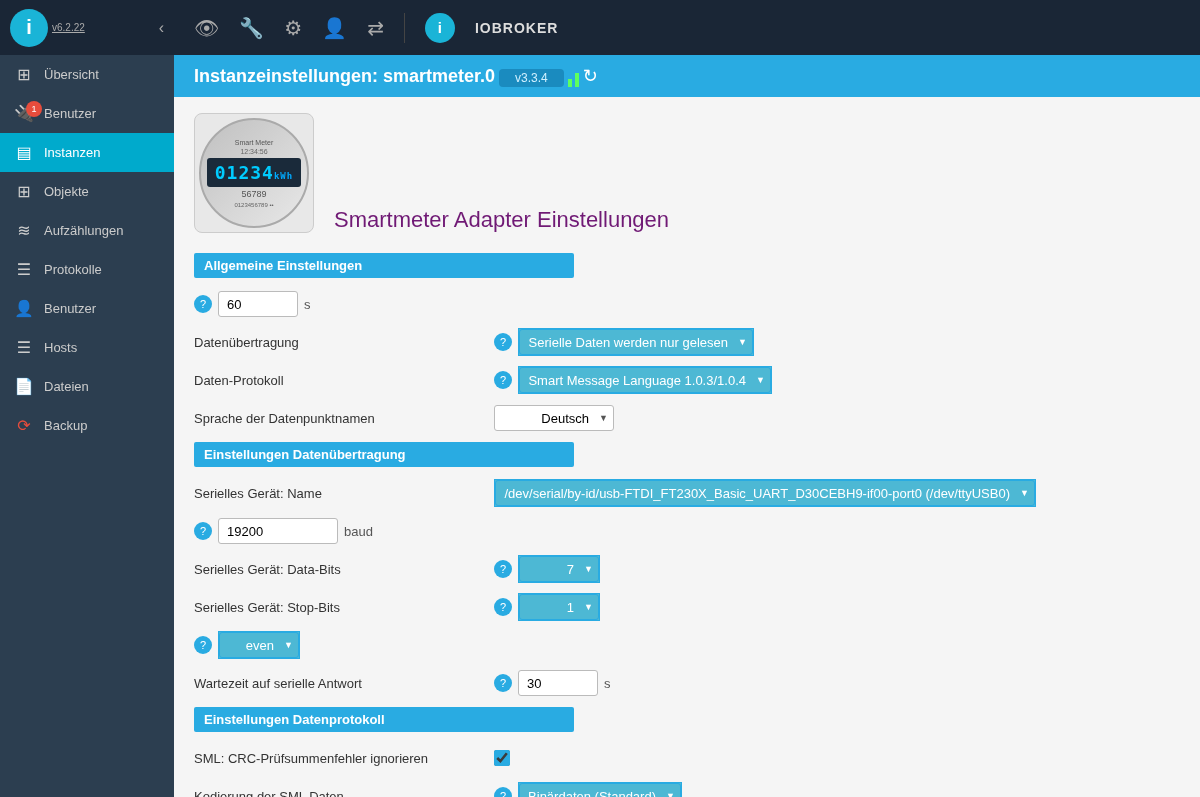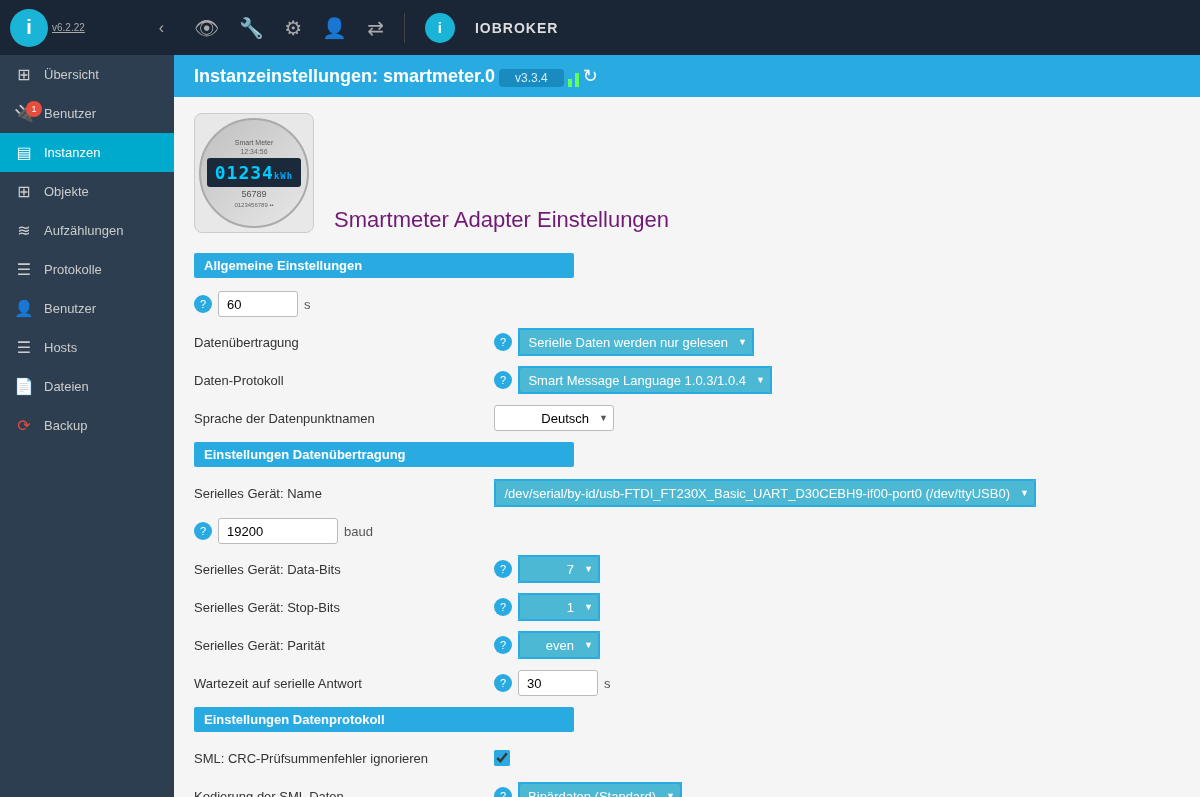--- a/index.html
+++ b/index.html
@@ -505,21 +505,20 @@
           <div class="help-icon">?</div>
           <div class="select-wrapper select-blue">
             <select class="form-select select-blue" style="min-width:80px;">
               <option>1</option>
             </select>
           </div>
         </div>
       </div>
 
       <div class="form-row">
-        <span class="form-label">Serielles Gerät: Parität</span>
         <div class="form-control-wrapper">
           <div class="help-icon">?</div>
           <div class="select-wrapper select-blue">
             <select class="form-select select-blue" style="min-width:80px;">
               <option>even</option>
             </select>
           </div>
         </div>
       </div>
 

